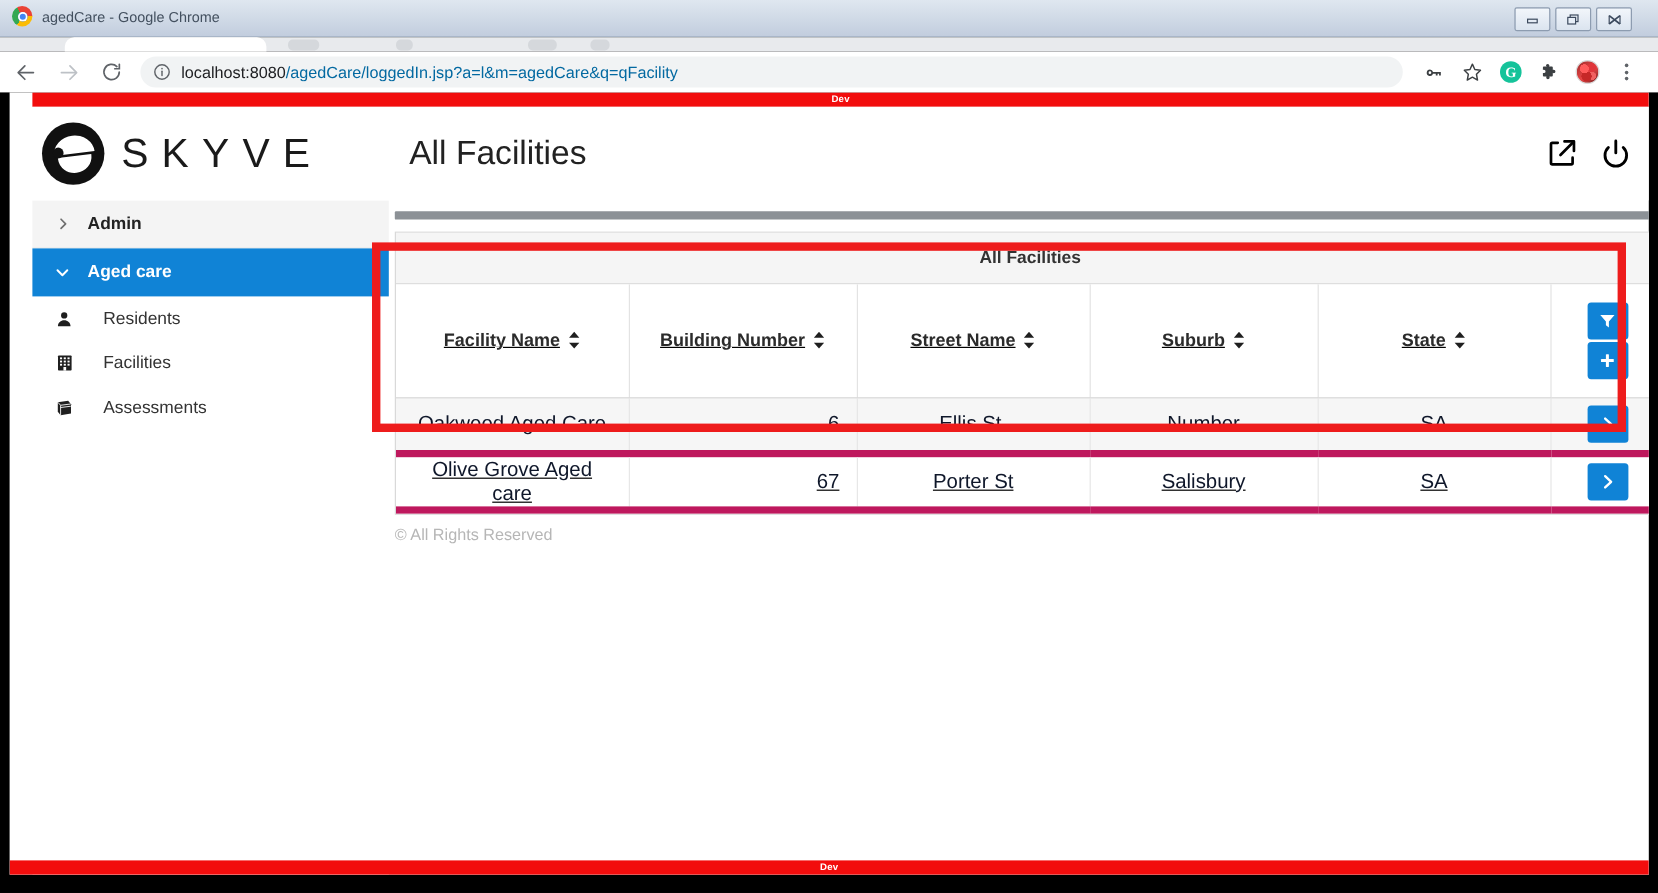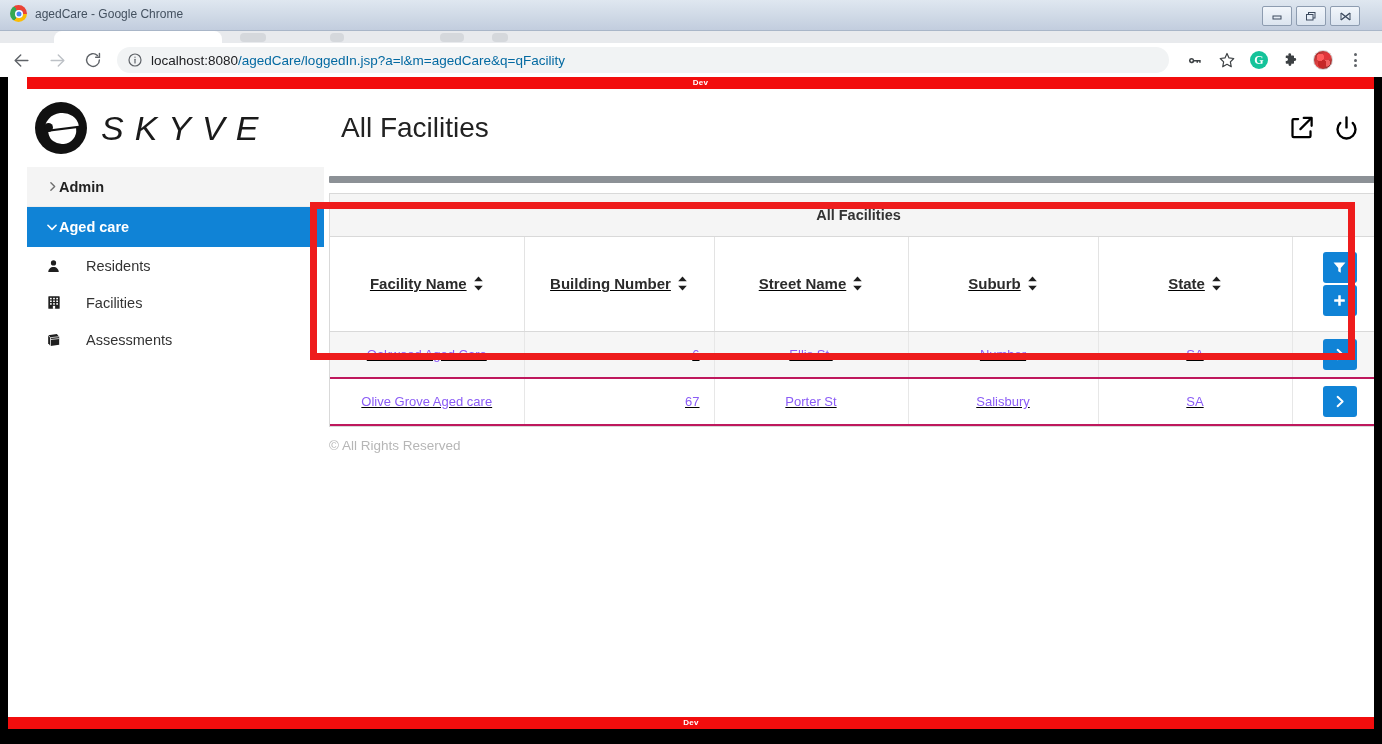--- a/index.html
+++ b/index.html
@@ -258,21 +258,20 @@
     background: #111111;
   }
   .brand-text {
     font-size: 34px;
     letter-spacing: 11px;
     color: #1a1a1a;
     font-weight: 300;
     margin-left: 14px;
     white-space: nowrap;
     font-family: "Liberation Sans", sans-serif;
-    font-style: italic;
   }
   .page-title {
     font-size: 28px;
     color: #222222;
     font-weight: 400;
     margin-left: 17px;
   }
   .header-actions {
     position: absolute;
     right: 14px; top: 50%;
@@ -298,20 +297,21 @@
     background: #ffffff;
     padding-top: 0;
   }
   .side-group {
     height: 40px;
     display: flex; align-items: center;
     padding-left: 18px;
     font-size: 14.5px;
     font-weight: bold;
     cursor: pointer;
+    gap: 14px;
   }
   .side-group.collapsed {
     background: #f4f4f4;
     color: #222;
     border-bottom: 1px solid #ececec;
   }
   .side-group.active {
     background: #1083d6;
     color: #ffffff;
   }
@@ -390,23 +390,23 @@
     background: #1083d6;
     border: none;
     border-radius: 3px;
     display: flex; align-items: center; justify-content: center;
     cursor: pointer;
     color: #ffffff;
   }
   table.facilities td {
     height: 47px;
     border-right: 1px solid #e7e7e7;
-    border-bottom: 2px solid #be185d;
-    font-size: 13px;
-    color: #8b5cf6;
+    border-bottom: 6px solid #be185d;
+    font-size: 17px;
+    color: #0f172a;
     padding: 0 14px;
     vertical-align: middle;
   }
   table.facilities td.num { text-align: right; }
   table.facilities td.ctr { text-align: center; }
   table.facilities td.actions-col {
     border-right: none;
     text-align: center;
     padding: 0;
   }

